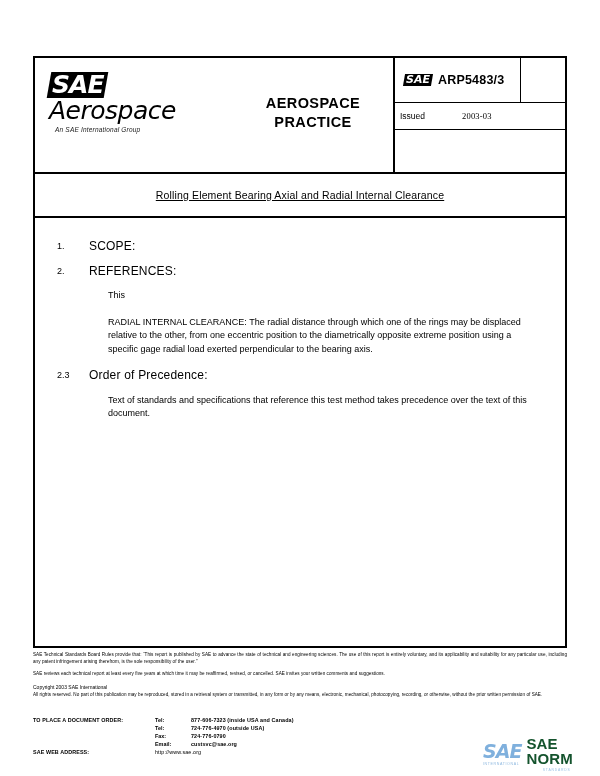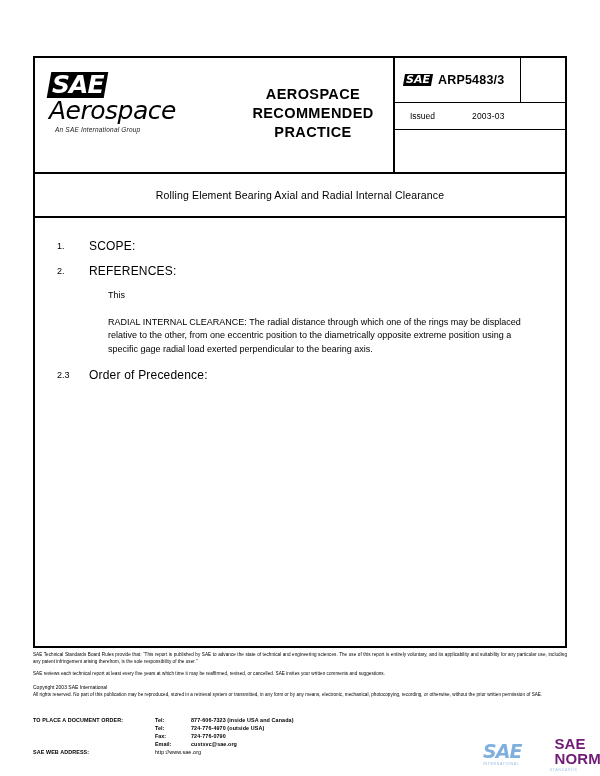--- a/index.html
+++ b/index.html
@@ -134,39 +134,40 @@
     font-weight: bold;
     font-size: 12.5px;
     letter-spacing: 0.2px;
     text-align: center;
   }
   .id-blank-box { width: 44px; }
   .id-row-issued {
     height: 26px;
     display: flex;
     align-items: center;
-    padding-left: 15px;
+    padding-left: 5px;
     font-size: 8.5px;
     border-bottom: 1.5px solid #000;
   }
   .issued-label { width: 62px; }
-  .issued-date { letter-spacing: 0.2px; }
+  .issued-date { letter-spacing: 0.2px; font-family: Liberation Serif, serif; }
   .id-row-rest { flex: 1; }
 
   
   .title-band {
     height: 42px;
     border-bottom: 2px solid #000;
     display: flex;
     align-items: center;
     justify-content: center;
   }
   .title-band-text {
     font-size: 10.5px;
     letter-spacing: 0.15px;
+    text-decoration: underline;
   }
 
   
   .body-area {
     padding: 22px 26px 0 22px;
     font-size: 9px;
     line-height: 13.5px;
   }
   .sec {
     display: flex;
@@ -255,24 +256,23 @@
     font-size: 3.6px;
     color: #8fb9e0;
     letter-spacing: 0.6px;
     font-style: normal;
     font-weight: normal;
     margin-top: 1px;
   }
   .norm-text {
     font-weight: bold;
     font-size: 15px;
-    color: #701a75;
+    color: #14532d;
     line-height: 1;
     letter-spacing: 0.2px;
-    margin-left: 28px;
   }
   .norm-text-sub {
     font-size: 3.4px;
     color: #9cc3e6;
     letter-spacing: 0.8px;
     font-weight: normal;
     margin-top: 2px;
     text-align: center;
   }
   .norm-col { display: flex; flex-direction: column; }
@@ -288,21 +288,20 @@
 
       <div class="logo-cell">
         <div class="sae-wordmark">
           <span class="sae-block"><span>SAE</span></span><span class="aerospace-word">Aerospace</span>
         </div>
         <div class="tagline">An SAE International Group</div>
       </div>
 
       <div class="arp-title-cell">
         <div>AEROSPACE</div>
-        <div>RECOMMENDED</div>
         <div>PRACTICE</div>
       </div>
 
       <div class="id-cell">
         <div class="id-row-top">
           <div class="id-num-box">
             <span class="sae-mini"><span>SAE</span></span>
             <span class="doc-number">ARP5483/3</span>
           </div>
           <div class="id-blank-box"></div>
@@ -332,20 +331,21 @@
       </div>
 
       <p class="para tight">This</p>
 
       <p class="para tight">RADIAL INTERNAL CLEARANCE: The radial distance through which one of the rings may be displaced relative to the other, from one eccentric position to the diametrically opposite extreme position using a specific gage radial load exerted perpendicular to the bearing axis.</p>
 
       <div class="sec">
         <span class="sec-num">2.3</span>
         <span class="sec-head">Order of Precedence:</span>
       </div>
+      <p class="para">Text of standards and specifications that reference this test method takes precedence over the text of this document.</p>
 
     </div>
   </div>
 
   <div class="footer">
     <div class="fine">SAE Technical Standards Board Rules provide that: “This report is published by SAE to advance the state of technical and engineering sciences.  The use of this report is entirely voluntary, and its applicability and suitability for any particular use, including any patent infringement arising therefrom, is the sole responsibility of the user.”</div>
     <div class="fine no-just">SAE reviews each technical report at least every five years at which time it may be reaffirmed, revised, or cancelled.  SAE invites your written comments and suggestions.</div>
     <div class="copyright-block">
       <div class="copyright-title">Copyright 2003 SAE International</div>
       <div class="fine">All rights reserved.  No part of this publication may be reproduced, stored in a retrieval system or transmitted, in any form or by any means, electronic, mechanical, photocopying, recording, or otherwise, without the prior written permission of SAE.</div>

